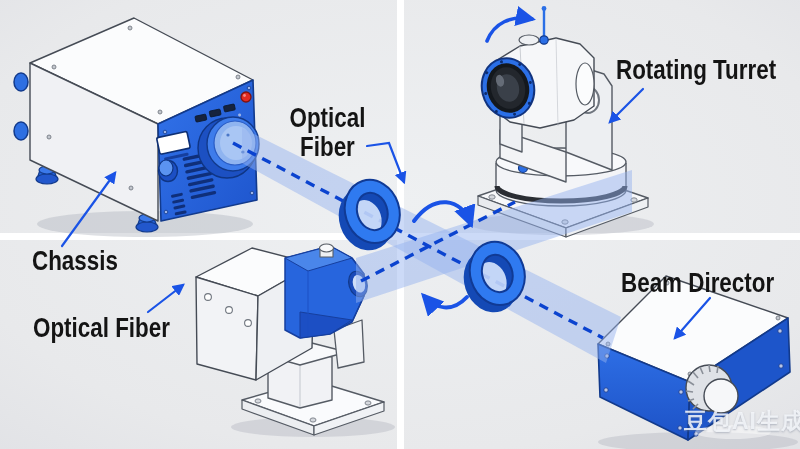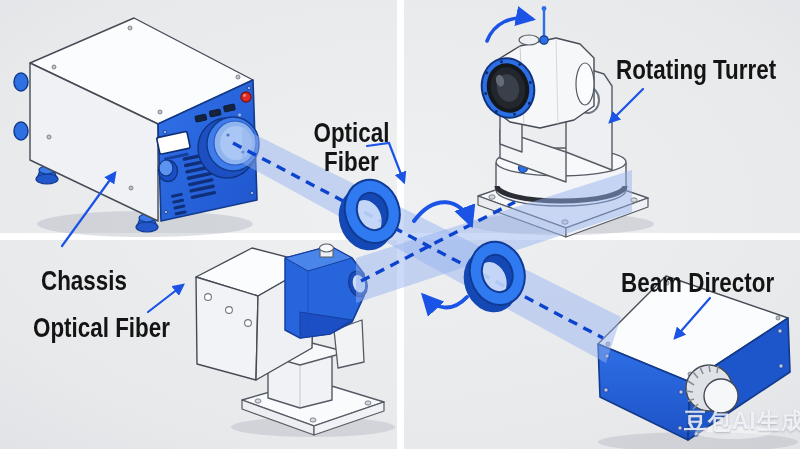--- a/index.html
+++ b/index.html
@@ -316,26 +316,26 @@
     <path d="M414,221 C434,194 461,197 471,224" stroke-width="4" marker-end="url(#ah)"></path>
     <path d="M467,297 C452,313 436,309 424,296" stroke-width="4" marker-end="url(#ah)"></path>
     <path d="M62,246 L115,173" stroke-width="2.2" marker-end="url(#ah)"></path>
     <path d="M148,312 L183,285" stroke-width="2.2" marker-end="url(#ah)"></path>
     <path d="M367,146 L389,143 L404,182" stroke-width="2.2" marker-end="url(#ah)"></path>
     <path d="M643,89 L610,122" stroke-width="2.2" marker-end="url(#ah)"></path>
     <path d="M710,298 L675,338" stroke-width="2.2" marker-end="url(#ah)"></path>
   </g>
 </svg>
 
-  <div class="label label-of-top" style="left:257px;top:118px;margin-left:24px;">
+  <div class="label label-of-top" style="left:257px;top:103px;">
     <span class="cond-center"><span>Optical</span><br>
     <span>Fiber</span></span>
   </div>
 
-  <div class="label" style="left:41px;top:246px;margin-top:20px;">
+  <div class="label" style="left:32px;top:246px;">
     <span class="cond">Chassis</span>
   </div>
 
   <div class="label" style="left:33px;top:313px;text-align:right;">
     <span class="cond">Optical Fiber</span>
   </div>
 
   <div class="label" style="left:616px;top:55px;">
     <span class="cond">Rotating Turret</span>
   </div>

